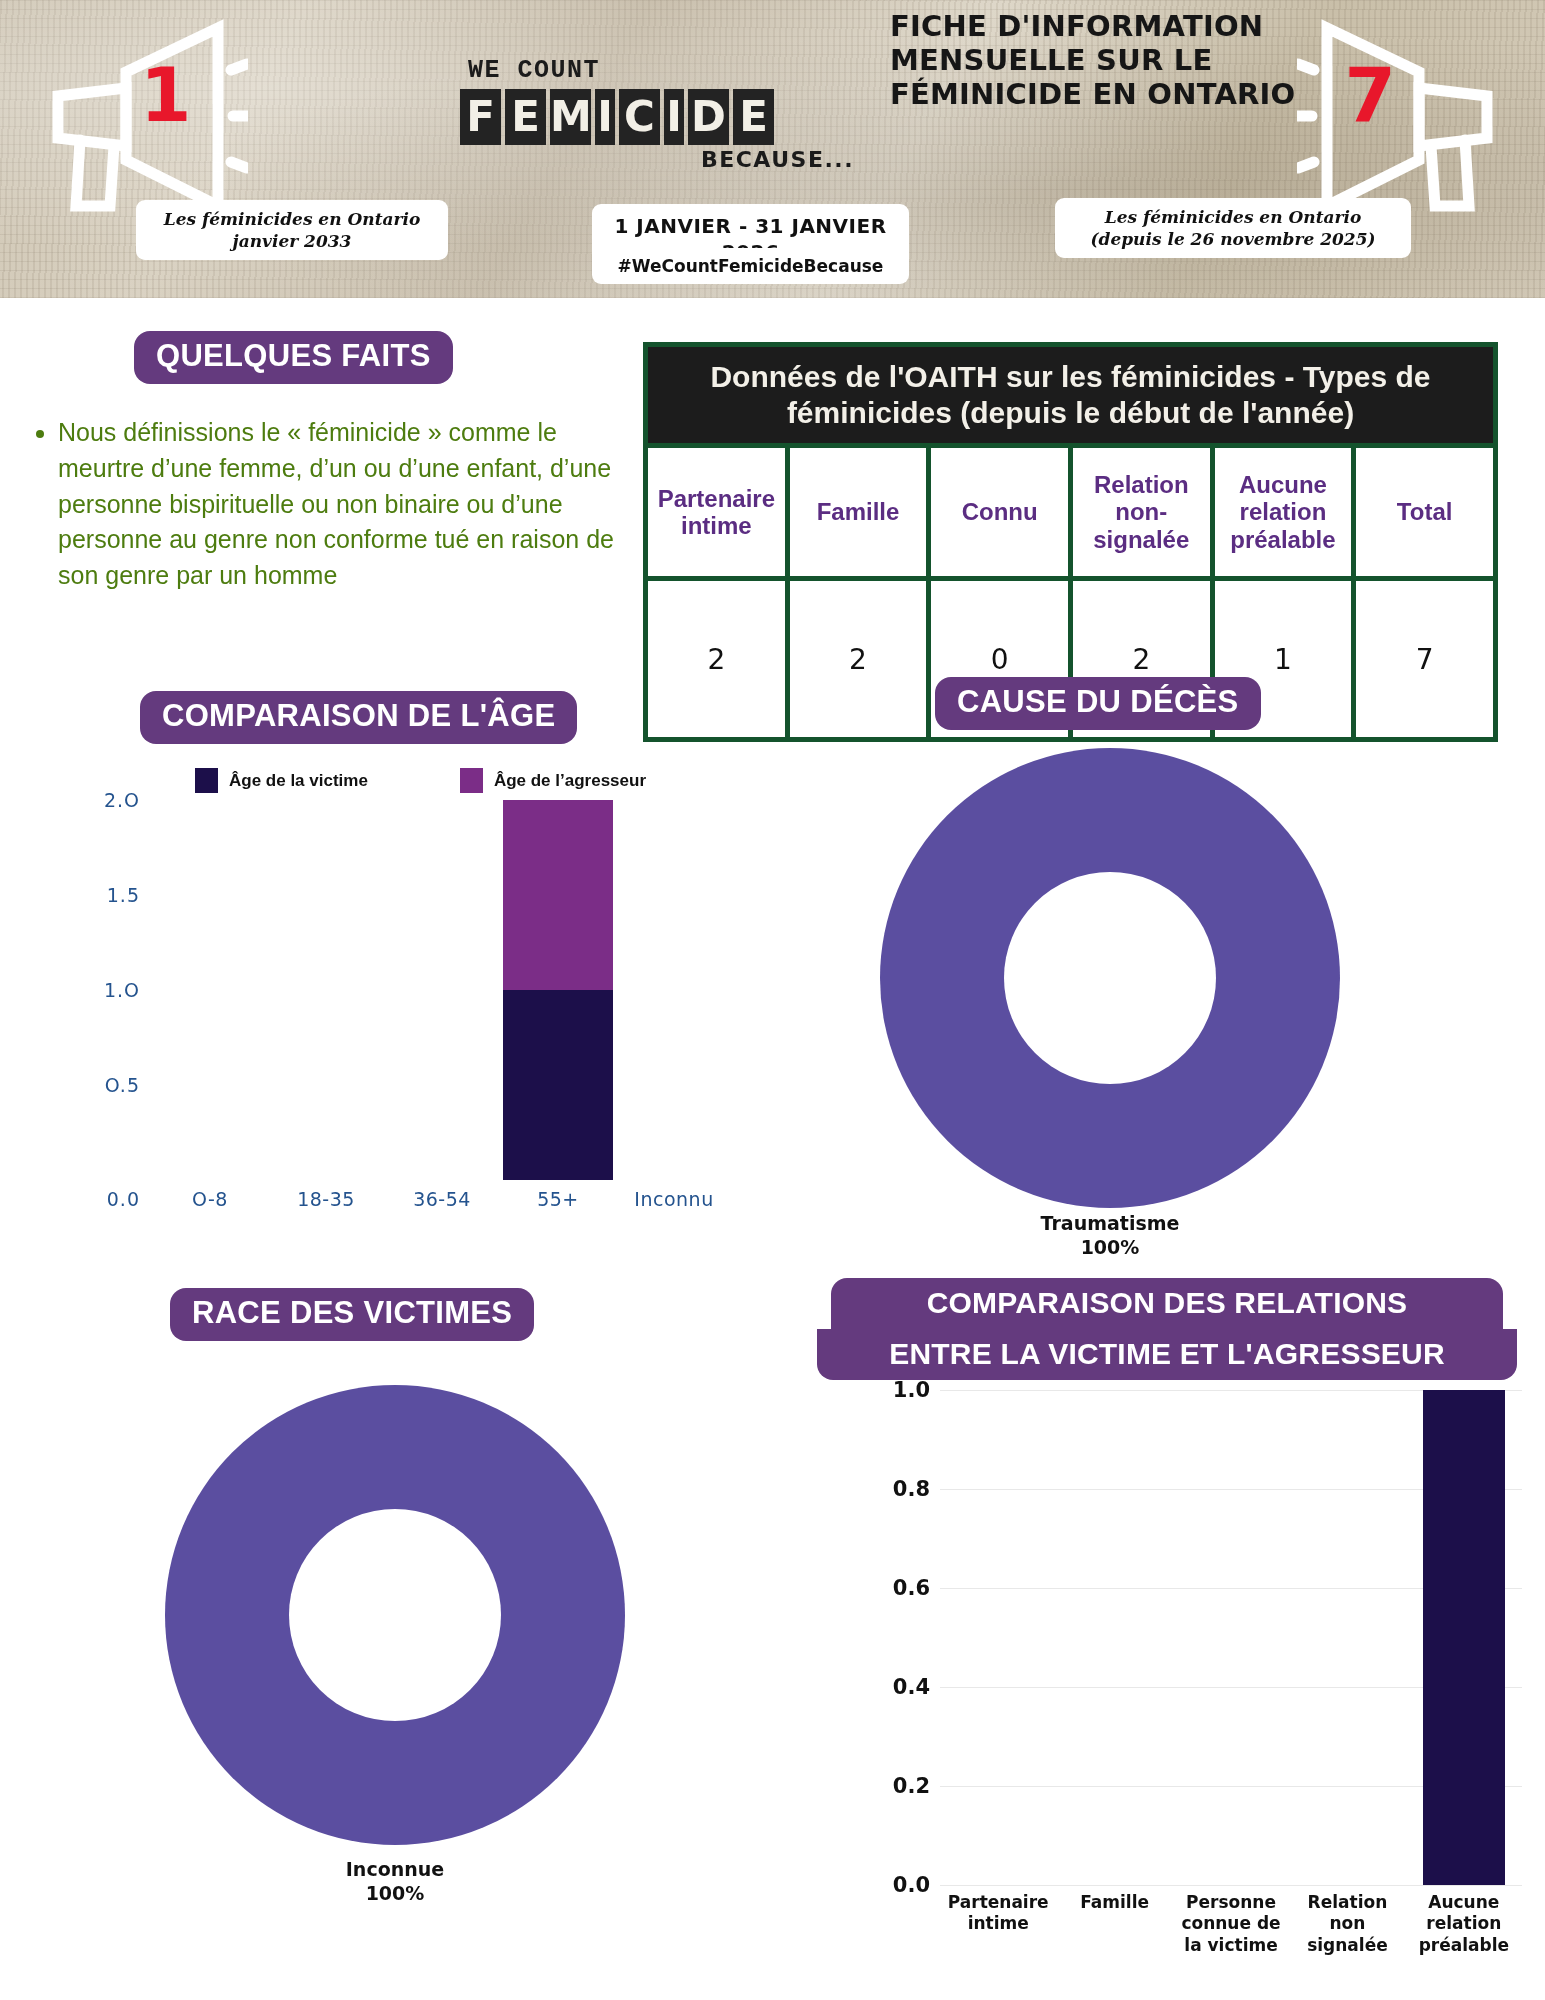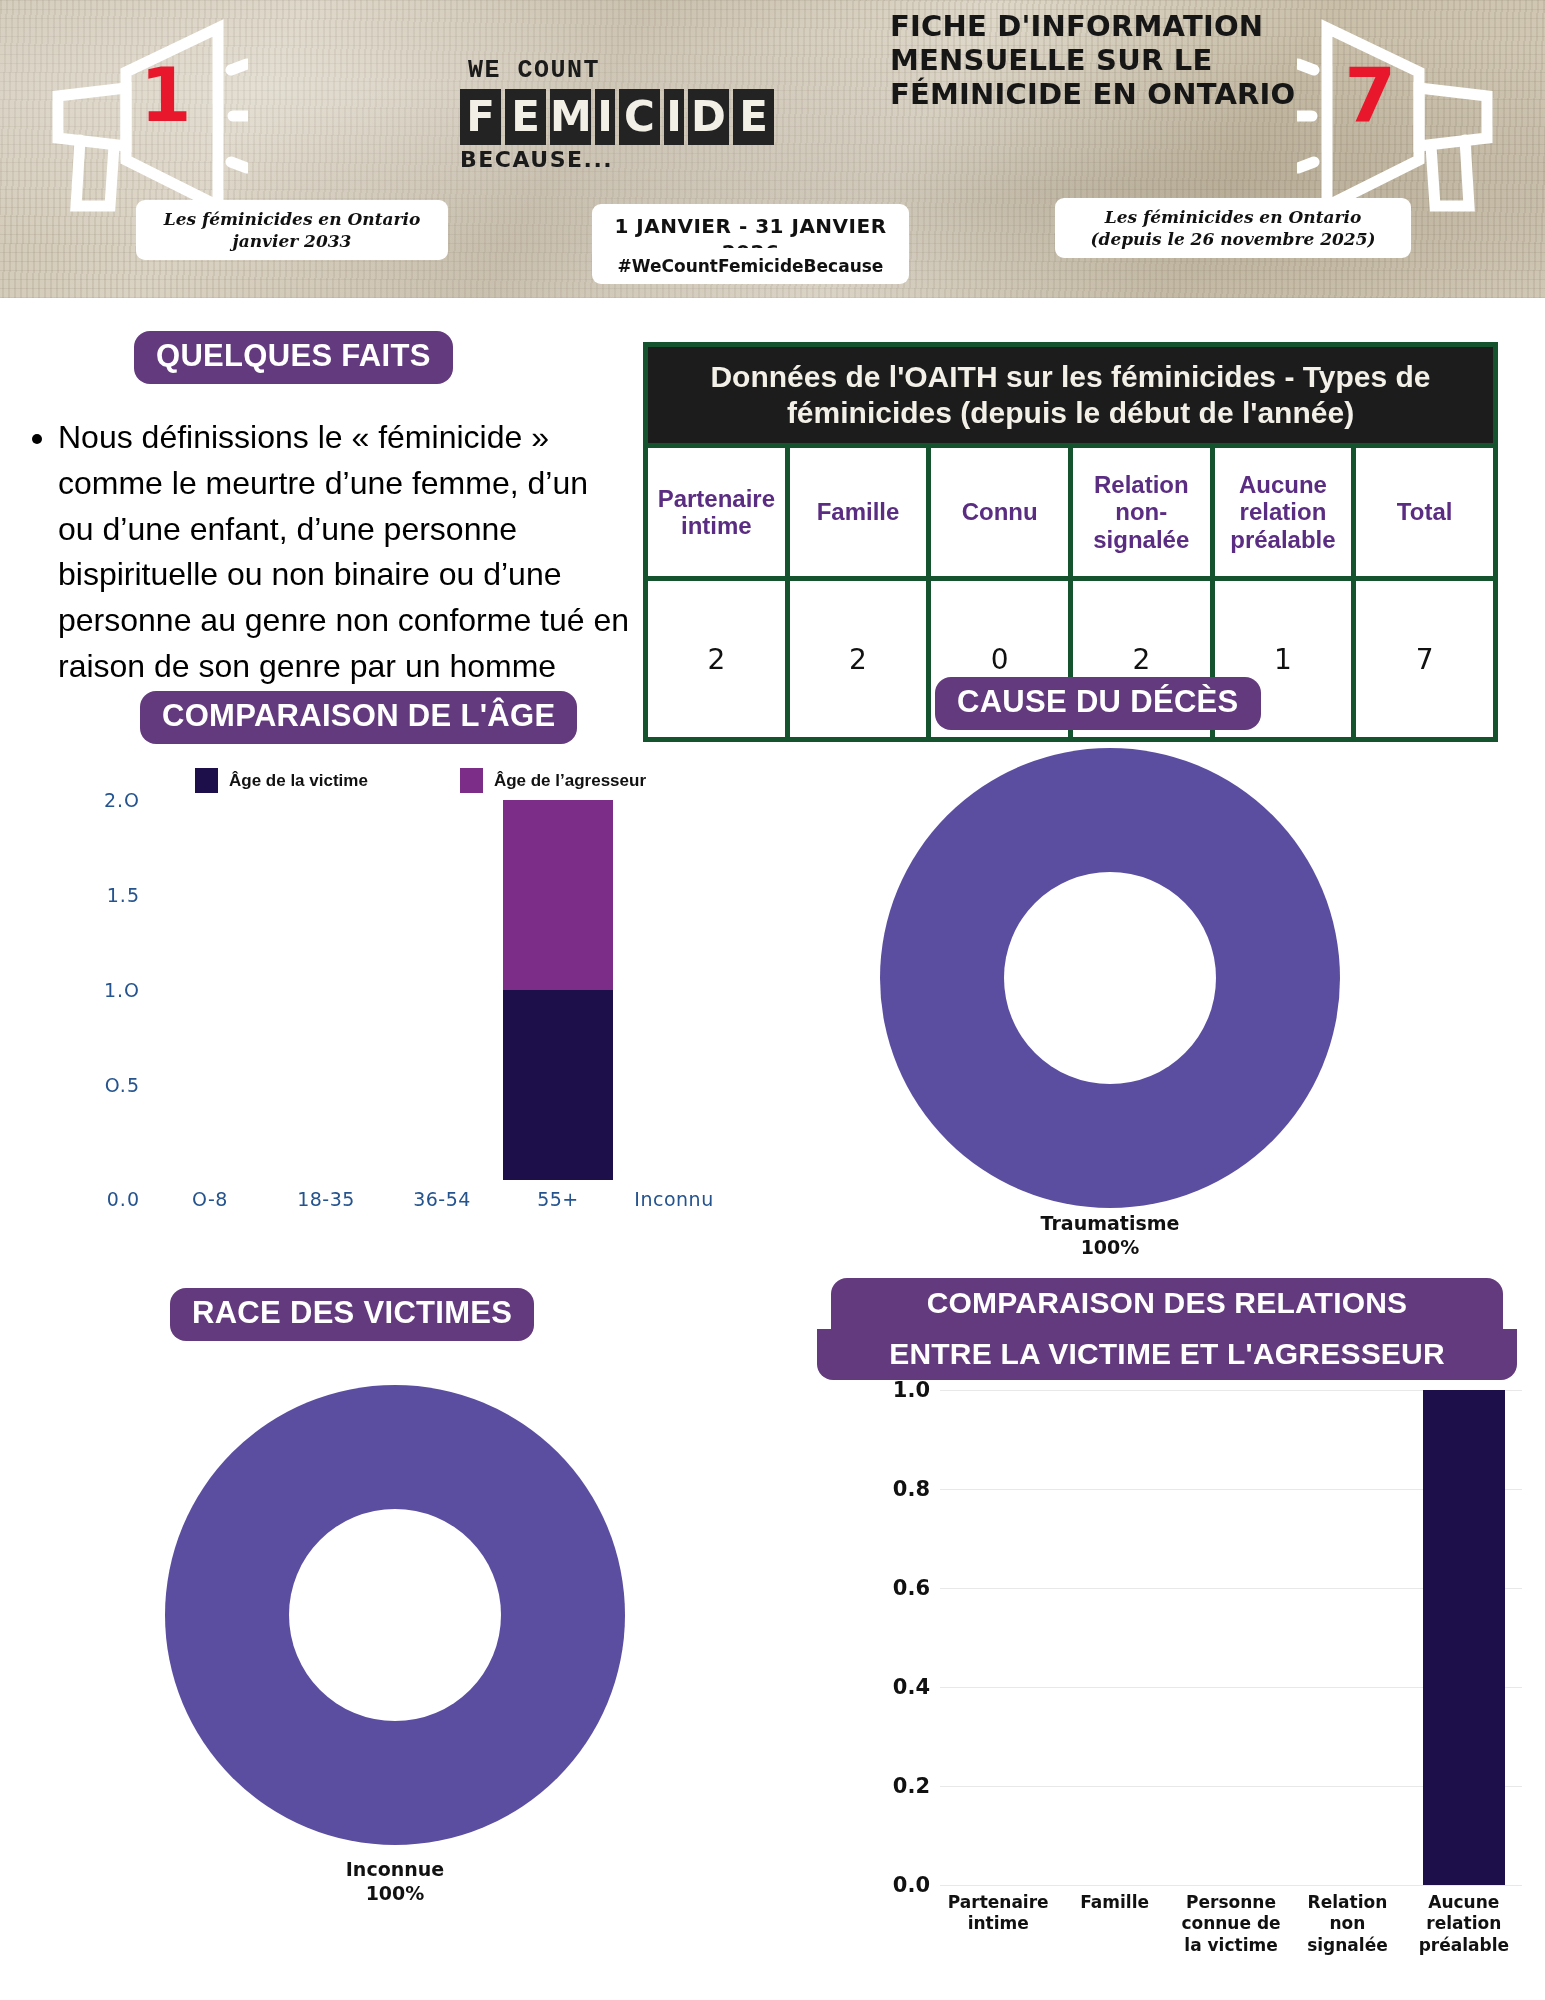--- a/index.html
+++ b/index.html
@@ -50,21 +50,21 @@
     font-size:25px;letter-spacing:1.5px;color:#1b1b1b;
     text-align:left;margin-left:8px;margin-top:48px;
   }
   .femrow{display:flex;gap:4px;margin-top:4px;justify-content:flex-start;}
   .femrow span{
     display:inline-block;background:#232323;color:#f2efe6;
     font-family:"DejaVu Sans", sans-serif;font-weight:bold;
     font-size:42px;line-height:56px;width:41px;text-align:center;
   }
   .femrow span.nar{width:20px;}
-  .becausewrap{text-align:left;margin-top:2px;margin-right:26px;}
+  .becausewrap{text-align:right;margin-top:2px;margin-right:26px;}
   .because{
     font-family:"DejaVu Sans", sans-serif;font-weight:bold;
     font-size:22px;letter-spacing:1.5px;color:#1b1b1b;
   }
 
   .headtitle{
     position:absolute;left:890px;top:10px;width:420px;
     font-family:"DejaVu Sans", sans-serif;font-weight:bold;
     font-size:29px;line-height:1.17;color:#161616;letter-spacing:.2px;
   }
@@ -85,21 +85,21 @@
   .pill{
     display:inline-block;background:#643a7e;color:#fff;
     border-radius:16px;padding:9px 22px 11px 22px;
     font-family:"Liberation Sans", sans-serif;font-weight:bold;
     font-size:31px;letter-spacing:.3px;line-height:1.05;
   }
 
   #quelques-faits-pill{position:absolute;left:134px;top:331px;}
   .fact-list{
     position:absolute;left:22px;top:415px;width:610px;
-    font-size:32px;line-height:1.43;color:#000000;
+    font-size:25px;line-height:1.43;color:#4d7c0f;
   }
   .fact-list ul{margin:0;padding-left:36px;}
   .fact-list li{margin:0;}
 
   
   .oaith-table{
     position:absolute;left:643px;top:342px;width:855px;
     border-collapse:collapse;table-layout:fixed;
     background:#fff;
   }

